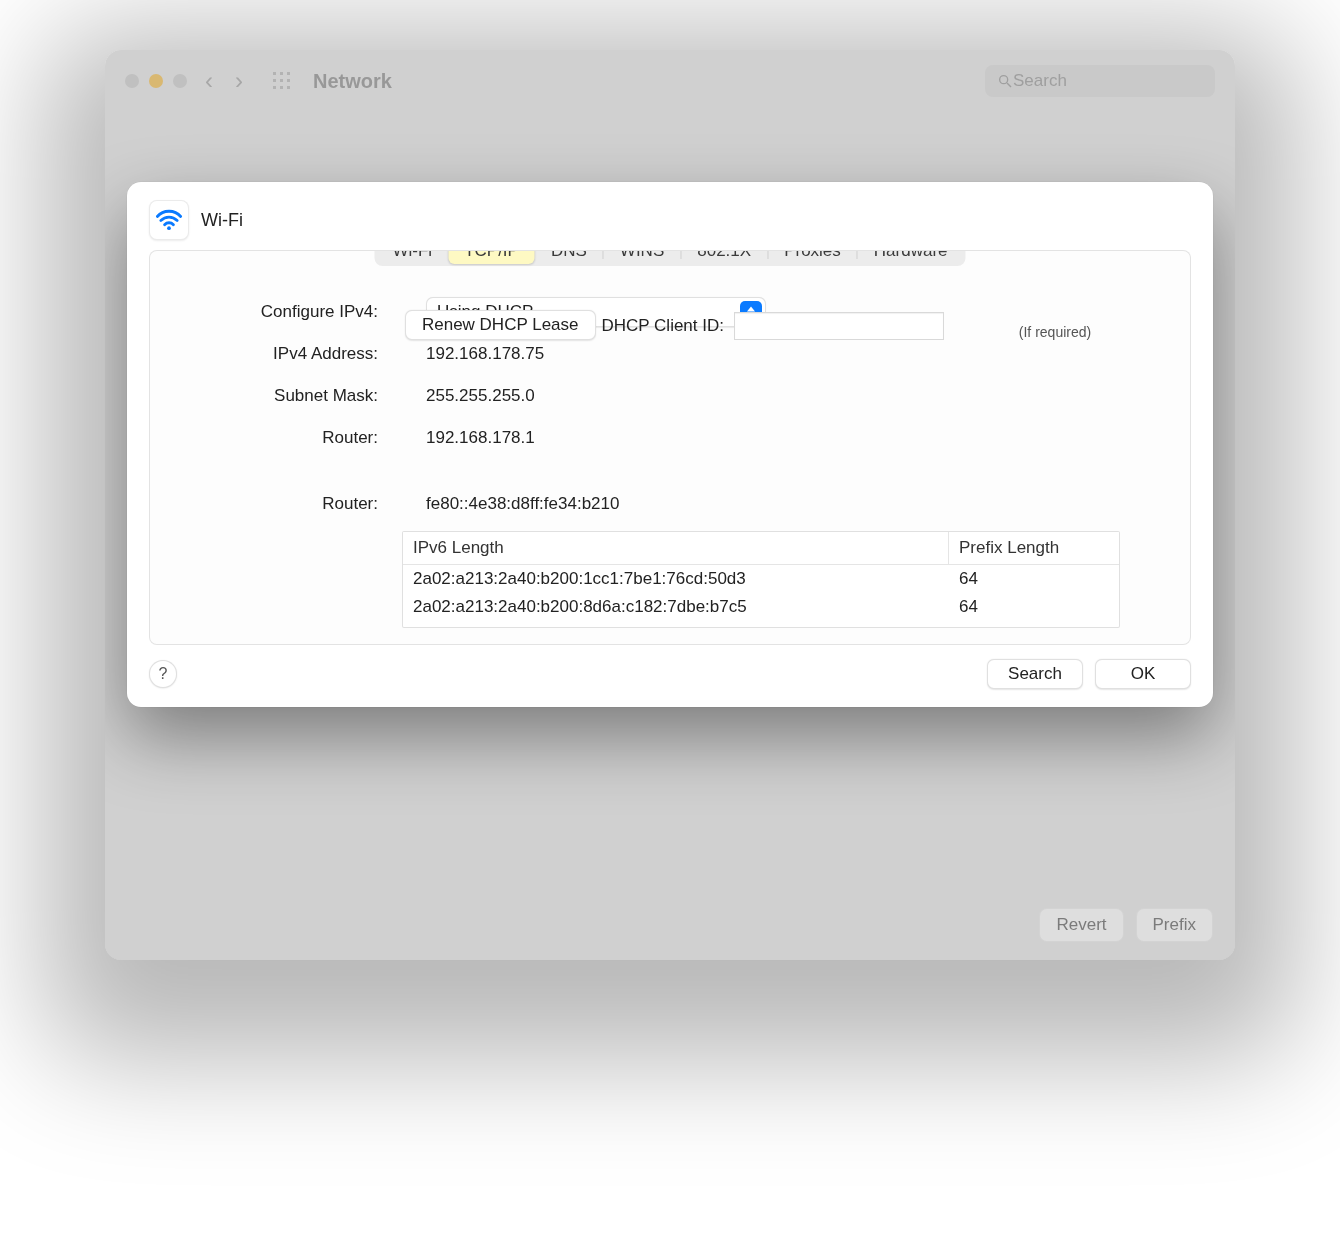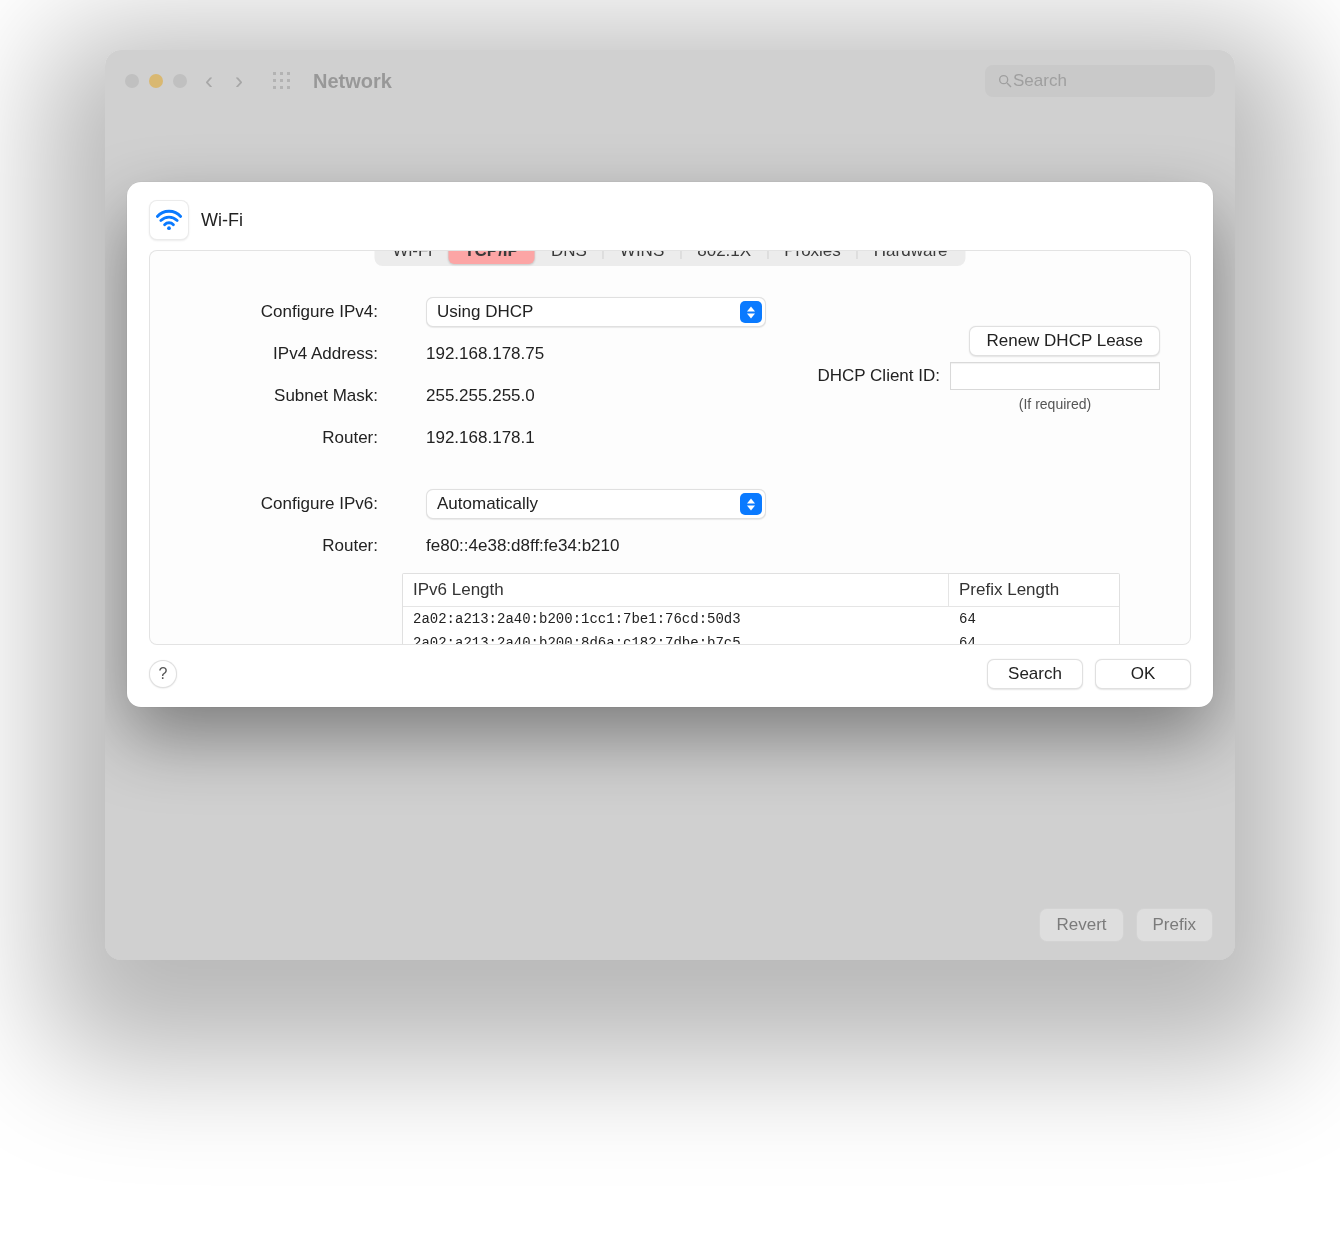--- a/index.html
+++ b/index.html
@@ -117,21 +117,21 @@
     top: 0;
     transform: translate(-50%, -50%);
   }
   .tabs-wrap { display:flex; justify-content:center; position:relative; height:0; }
   .tab {
     font-size: 17px; color: #3a3a3a;
     padding: 3px 16px; border-radius: 6px;
     display:flex; align-items:center;
     white-space: nowrap;
   }
-  .tab.sel { background: #fca5a5; box-shadow: 0 0.5px 2px rgba(0,0,0,0.15); font-weight: bold; }
+  .tab.sel { background: #fef9c3; box-shadow: 0 0.5px 2px rgba(0,0,0,0.15); }
   .tab-sep { width:1px; background: rgba(0,0,0,0.12); margin: 5px 0; }
 
   .panel-inner { padding: 40px 30px 24px 30px; height: 100%; font-size: 17px; color:#222; }
 
   .row { display:flex; align-items:center; min-height: 42px; gap: 36px; }
   .lbl { width: 210px; text-align: right; padding-right: 12px; }
   .valcol { display:flex; align-items:center; gap: 16px; flex:1; }
 
   
   .popup {
@@ -157,38 +157,38 @@
     background:#fff; border: 0.5px solid rgba(0,0,0,0.12);
     box-shadow: 0 0.5px 1.5px rgba(0,0,0,0.1);
     border-radius: 7px; padding: 4px 16px; font-size: 17px; color:#222;
   }
   .mac-input {
     background:#fff; border: 0.5px solid rgba(0,0,0,0.15);
     box-shadow: inset 0 1px 1px rgba(0,0,0,0.06);
     border-radius: 0px; height: 28px; width: 210px; padding: 0 6px;
     font-size: 17px;
   }
-  .rightcol { display:flex; flex-direction:column; align-items:flex-end; gap:6px; position:absolute; right: 30px; top: 75px; }
+  .rightcol { display:flex; flex-direction:row; align-items:flex-end; gap:6px; position:absolute; right: 30px; top: 59px; }
   .hint { font-size: 14px; color:#555; text-align:center; width:210px; }
   .dhcp-client-row { display:flex; align-items:center; gap:10px; }
 
   
   .v6table {
     margin-left: 222px; margin-right: 40px; margin-top: 6px;
     border: 1px solid rgba(0,0,0,0.12);
     border-radius: 2px;
     overflow: hidden;
     background:#fff;
   }
   .v6head { display:flex; background: #fff; border-bottom: 1px solid rgba(0,0,0,0.1); }
   .v6h { padding: 6px 10px; font-size: 17px; color:#333; }
   .v6h:first-child { flex: 1; border-right: 1px solid rgba(0,0,0,0.1); }
   .v6h:last-child { width: 170px; }
   .v6row { display:flex; }
-  .v6c { padding: 4px 10px; font-size: 14px; font-family: Liberation Mono, monospace; }
+  .v6c { padding: 4px 10px; font-size: 17px; }
   .v6c:first-child { flex:1; }
   .v6c:last-child { width: 170px; }
   .v6body { padding-bottom: 6px; }
 
   
   .sheet-foot { display:flex; align-items:center; padding-top: 14px; gap: 12px; }
   .help-btn {
     width: 28px; height: 28px; border-radius: 50%;
     border: 0.5px solid rgba(0,0,0,0.12);
     background:#fff; box-shadow: 0 0.5px 1.5px rgba(0,0,0,0.1);
@@ -303,36 +303,20 @@
           <button class="mac-btn">Renew DHCP Lease</button>
           <div class="dhcp-client-row">
             <span>DHCP Client ID:</span>
             <input class="mac-input" value="" style="">
           </div>
           <span class="hint">(If required)</span>
         </div>
 
         <div style="height:24px"></div>
 
-        <div class="row">
-          <span class="lbl">Configure IPv6:</span>
-          <div class="valcol">
-            <div class="popup">
-              <span>Automatically</span>
-              <span class="caret">
-                <svg viewBox="0 0 8 5">
-                    <path d="M0 5 L4 0 L8 5 Z"></path>
-                  </svg>
-                <svg viewBox="0 0 8 5">
-                    <path d="M0 0 L4 5 L8 0 Z"></path>
-                  </svg>
-              </span>
-            </div>
-          </div>
-        </div>
 
         <div class="row">
           <span class="lbl">Router:</span>
           <div class="valcol">
               <span>fe80::4e38:d8ff:fe34:b210</span>
             </div>
         </div>
 
         <div class="v6table">
           <div class="v6head">

